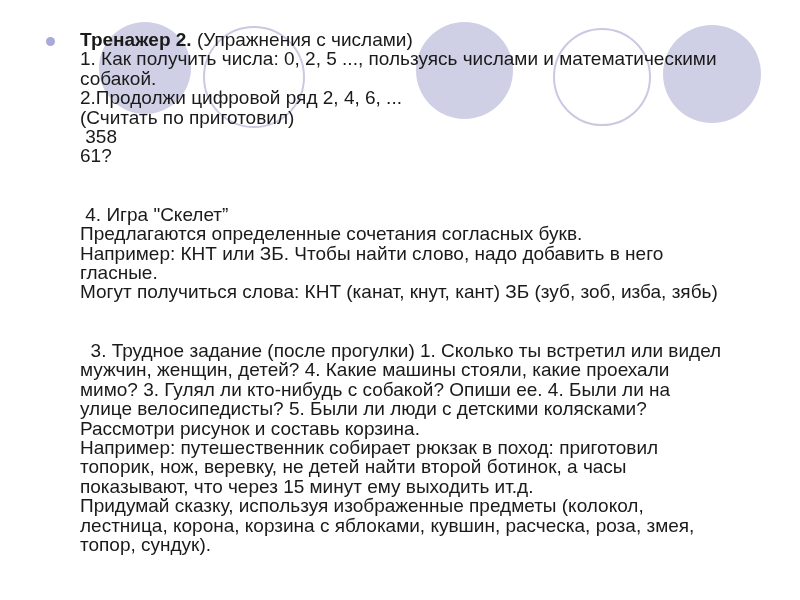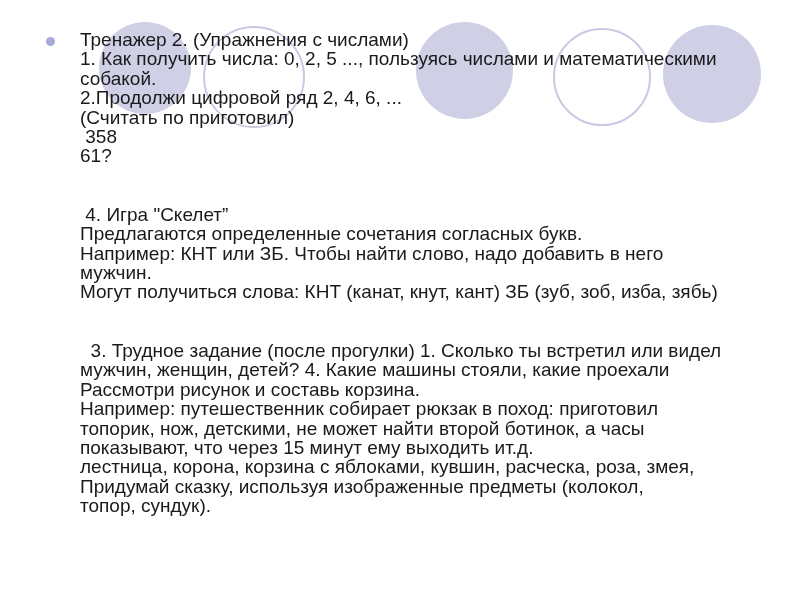--- a/index.html
+++ b/index.html
@@ -46,21 +46,21 @@
     top: 30px;
     width: 700px;
     z-index: 1;
     color: #1a1a1a;
     font-size: 19px;
     line-height: 19.4px;
   }
   .line {
     white-space: pre-wrap;
   }
-  .b { font-weight: normal; }
+  .b { font-weight: bold; }
   .sec { margin-top: 39px; }
 </style>
 </head>
 <body>
 
 <div class="slide">
 
   <div class="circle filled c1"></div>
   <div class="circle outlined c2"></div>
   <div class="circle filled c3"></div>
@@ -76,30 +76,32 @@
     <div class="line">собакой.</div>
     <div class="line">2.Продолжи цифровой ряд 2, 4, 6, ...</div>
     <div class="line">(Считать по приготовил)</div>
     <div class="line"> 358</div>
     <div class="line">61?</div>
 
     <div class="sec">
       <div class="line"> 4. Игра "Скелет”</div>
       <div class="line">Предлагаются определенные сочетания согласных букв.</div>
       <div class="line">Например: КНТ или ЗБ. Чтобы найти слово, надо добавить в него</div>
-      <div class="line">мужчин.</div>
+      <div class="line">гласные.</div>
       <div class="line">Могут получиться слова: КНТ (канат, кнут, кант) ЗБ (зуб, зоб, изба, зябь)</div>
     </div>
 
     <div class="sec">
       <div class="line">  3. Трудное задание (после прогулки) 1. Сколько ты встретил или видел</div>
       <div class="line">мужчин, женщин, детей? 4. Какие машины стояли, какие проехали</div>
+      <div class="line">мимо? 3. Гулял ли кто-нибудь с собакой? Опиши ее. 4. Были ли на</div>
+      <div class="line">улице велосипедисты? 5. Были ли люди с детскими колясками?</div>
       <div class="line">Рассмотри рисунок и составь корзина.</div>
       <div class="line">Например: путешественник собирает рюкзак в поход: приготовил</div>
-      <div class="line">топорик, нож, детскими, не может найти второй ботинок, а часы</div>
+      <div class="line">топорик, нож, веревку, не детей найти второй ботинок, а часы</div>
       <div class="line">показывают, что через 15 минут ему выходить ит.д.</div>
+      <div class="line">Придумай сказку, используя изображенные предметы (колокол,</div>
       <div class="line">лестница, корона, корзина с яблоками, кувшин, расческа, роза, змея,</div>
-      <div class="line">Придумай сказку, используя изображенные предметы (колокол,</div>
       <div class="line">топор, сундук).</div>
     </div>
 
   </div>
 </div>
 
 </body></html>

